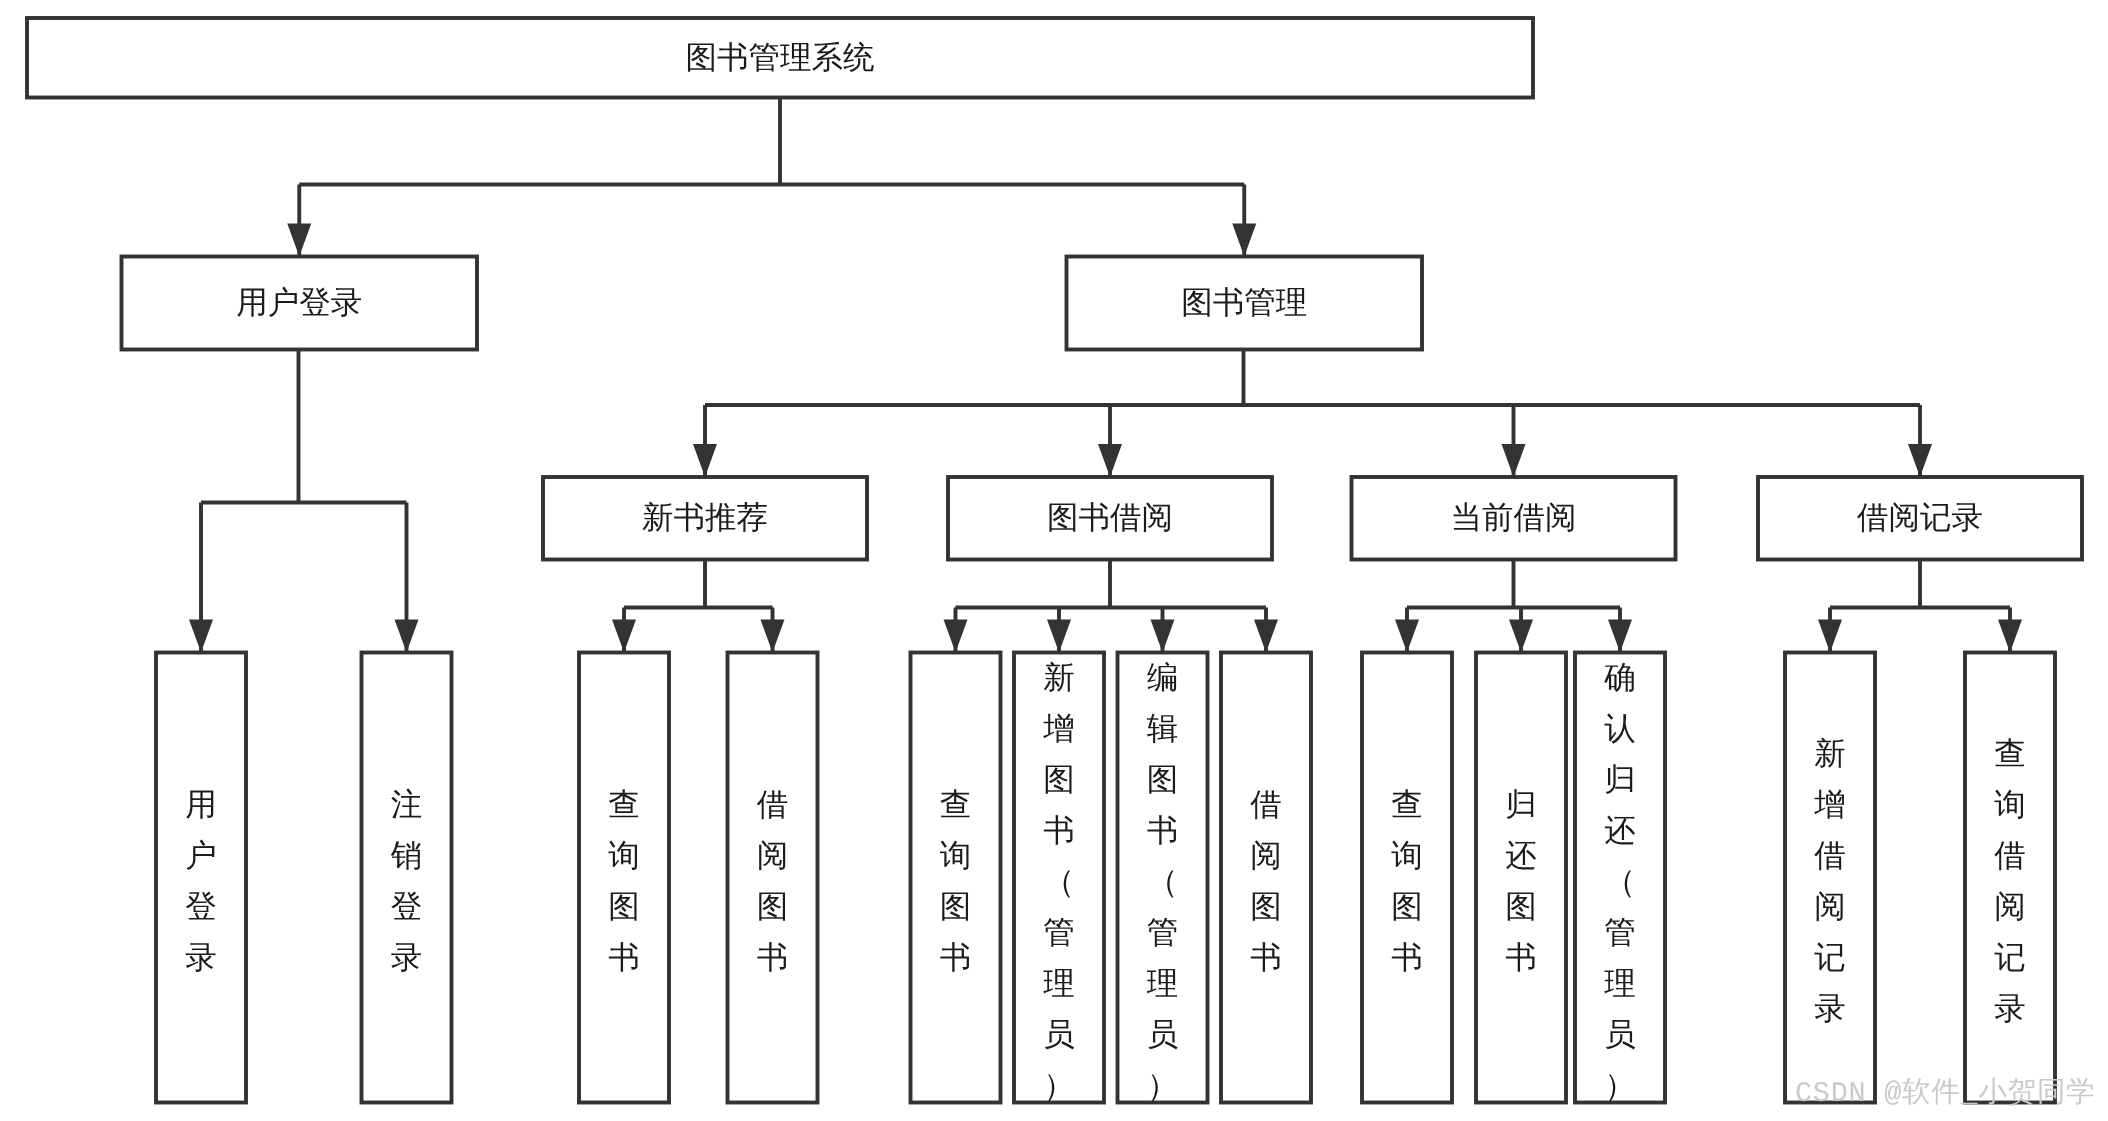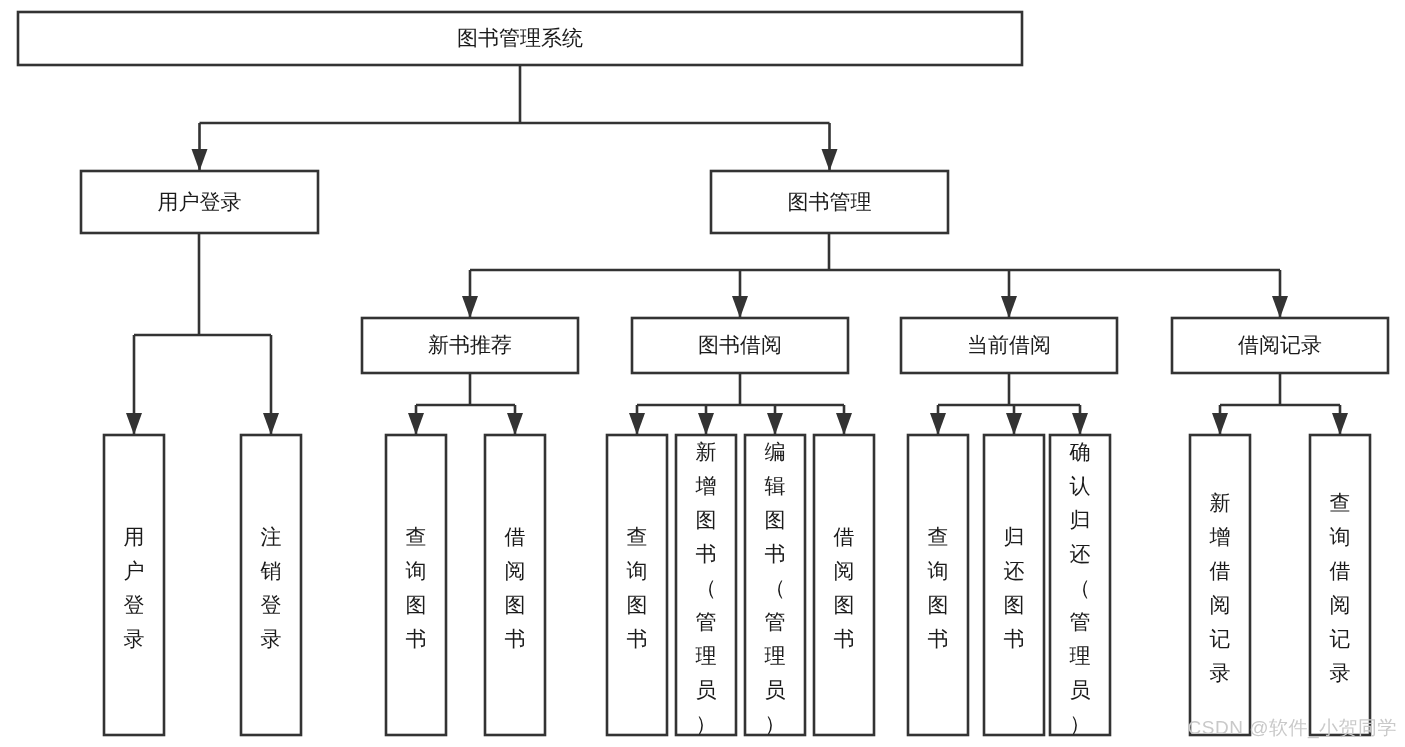--- a/index.html
+++ b/index.html
@@ -46,21 +46,21 @@
   .node-label-v {
     font-family: "Liberation Sans", "DejaVu Sans", sans-serif;
     font-size: 21px;
     fill: #1b1b1b;
     text-anchor: middle;
   }
   .watermark {
     position: absolute;
     right: 8px;
     bottom: 6px;
-    font-family: Liberation Sans, sans-serif;
+    font-family: Liberation Mono, monospace;
     font-size: 19px;
     color: #c9c9c9;
     white-space: nowrap;
     letter-spacing: 0.5px;
     user-select: none;
     padding-left: 35px;
   }
 </style>
 </head>
 <body>

